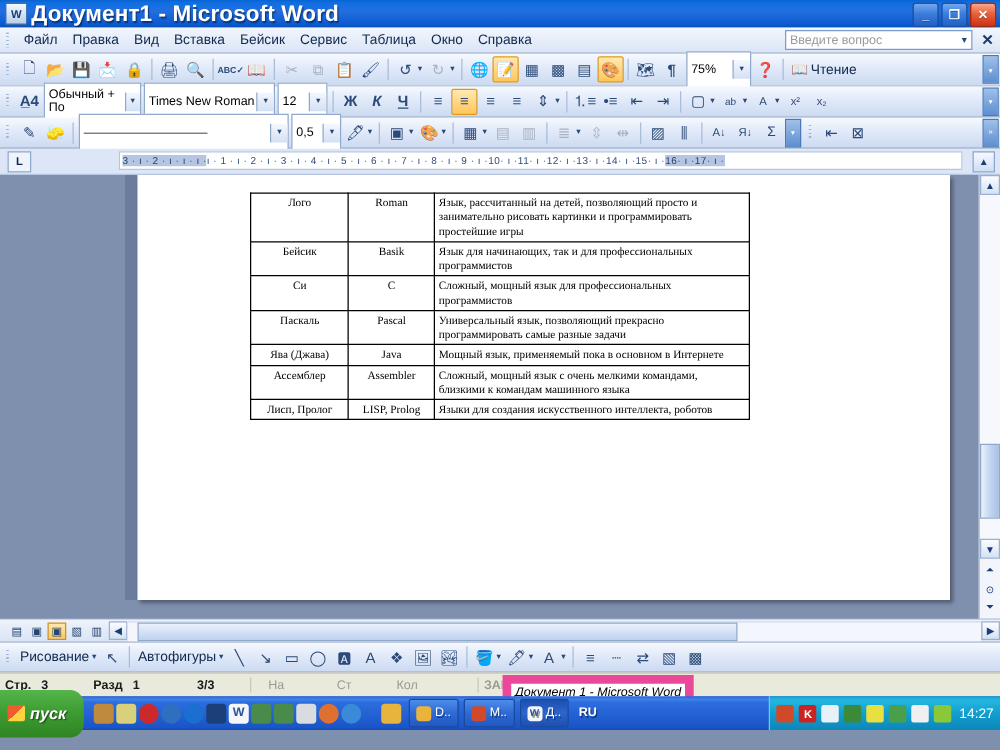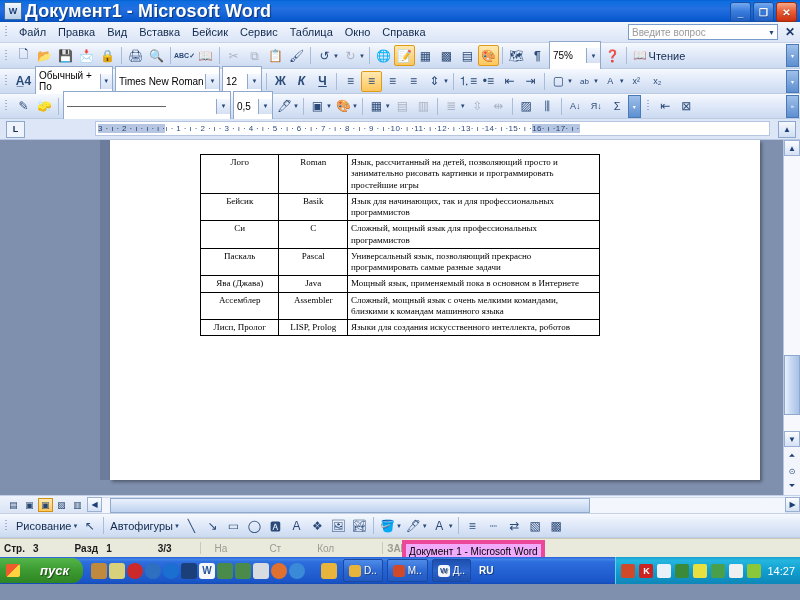--- a/index.html
+++ b/index.html
@@ -179,33 +179,33 @@
   .dtext{font-size:11px;color:#11294e;padding:0 3px;}
 
   
   .statusbar{height:18px;background:#e9e9dc;display:flex;align-items:center;
     border-top:1px solid #c9c9b8;font-size:10px;color:#1a1a1a;position:relative;}
   .st{padding:0 4px;white-space:nowrap;}
   .st.dim{color:#9b9b92;}
   .st.b{font-weight:bold;}
   .stsep{width:1px;height:12px;background:#c9c9b8;}
   .tooltip{
-    position:absolute;left:402px;top:1px;height:15px;background:#f0abfc;
-    border:4px solid #ec4899;font-size:10px;color:#000;display:flex;align-items:center;
-    padding:0 3px;white-space:nowrap;
+    position:absolute;left:402px;top:1px;height:15px;background:#ffffff;
+    border:7px solid #ec4899;font-size:10px;color:#000;display:flex;align-items:center;
+    padding:0 3px;white-space:nowrap;font-style:italic;
   }
 
   
   .taskbar{height:27px;
     background:linear-gradient(to bottom,#2a62d8 0%,#3f83e8 9%,#2d6ddd 18%,#1a55c8 92%,#154ab4 100%);
     display:flex;align-items:center;position:relative;}
   .start{
-    height:25px;margin:0 4px 0 0;padding:0 14px 0 6px;
+    height:38px;margin:0 4px 0 0;padding:0 14px 0 6px;
     background:linear-gradient(to bottom,#54b54a,#3d9c31 48%,#2f8424);
-    border-radius:0 11px 11px 0;display:flex;align-items:center;gap:20px;
+    border-radius:0 11px 11px 0;display:flex;align-items:center;gap:4px;
     color:#fff;font-weight:bold;font-style:italic;font-size:13px;
     text-shadow:1px 1px 1px rgba(0,0,0,.5);
   }
   .start .flag{width:14px;height:13px;background:
     linear-gradient(to bottom right,#f25c2c 0 50%,#ffd23f 50% 100%);
     border-radius:2px;}
   .qlaunch{display:flex;align-items:center;gap:2px;padding:0 4px;}
   .qicon{width:16px;height:16px;border-radius:3px;}
   .tbtn-task{
     height:21px;display:flex;align-items:center;gap:3px;padding:0 5px;margin:0 2px;

